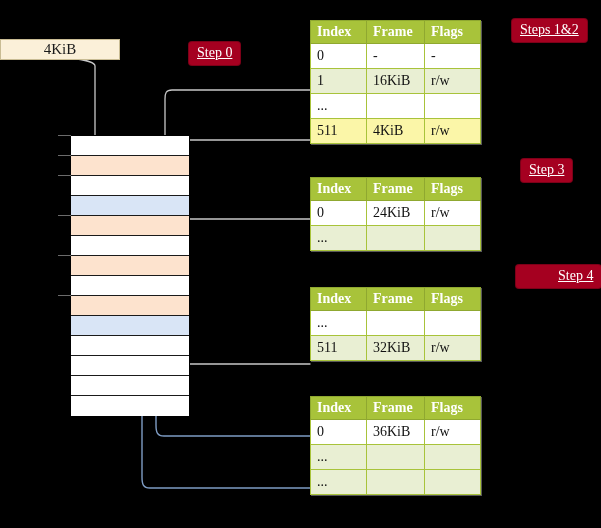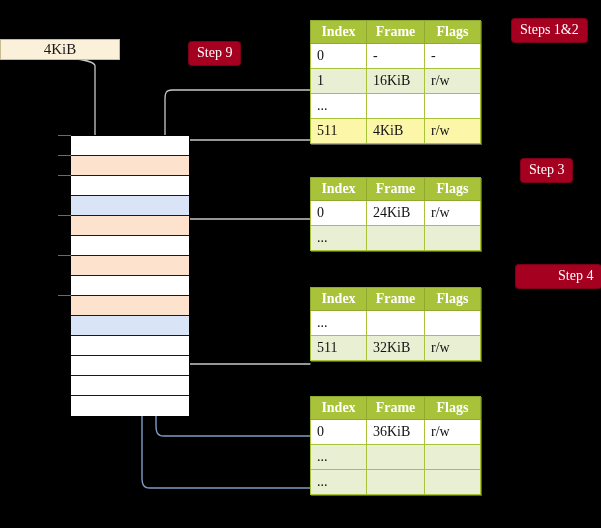--- a/index.html
+++ b/index.html
@@ -21,20 +21,21 @@
     position: absolute;
     background: #A50020;
     color: #FFFFFF;
     font-family: "Liberation Serif", "DejaVu Serif", serif;
     font-size: 14px;
     line-height: 1;
     padding: 4px 8px 5px 8px;
     border-radius: 3px;
     white-space: nowrap;
     box-shadow: 0 0 0 1px #7d0018;
+    text-decoration: underline;
   }
 
   
   .src-box {
     position: absolute;
     background: #FBF0D9;
     border: 1px solid #C9BC94;
     color: #1a1a1a;
     font-size: 15px;
     display: flex;
@@ -51,21 +52,21 @@
     background: #ffffff;
     box-sizing: border-box;
     table-layout: fixed;
     box-shadow: 1px 1px 0 0 rgba(255,255,255,0.35);
   }
   .ptable th {
     background: #A8C33A;
     color: #FFFFFF;
     font-weight: bold;
     font-size: 14px;
-    text-align: center;
+    text-align: left;
     padding: 3px 6px;
     border: 1px solid #8fa830;
     height: 21px;
     box-sizing: border-box;
   }
   .ptable td {
     font-size: 14px;
     color: #111111;
     text-align: left;
     padding: 2px 6px;
@@ -166,21 +167,21 @@
 
       <path d="M310,488 L150,488 C143,488 142,484 142,477 L142,330" marker-end="url(#arrBlueUp)"></path>
     </g>
   </svg>
 
   <div class="src-box" style="left:0px; top:39px; width:120px; height:21px;">
     <span>4KiB</span>
   </div>
 
   <div class="step-badge" style="left:189px; top:42px;">
-    <span>Step 9</span>
+    <span>Step 0</span>
   </div>
   <div class="step-badge" style="left:512px; top:19px;">
     <span>Steps 1&amp;2</span>
   </div>
   <div class="step-badge" style="left:521px; top:159px;">
     <span>Step 3</span>
   </div>
   <div class="step-badge" style="left:516px; top:265px;padding-left:42px;">
     <span>Step 4</span>
   </div>

